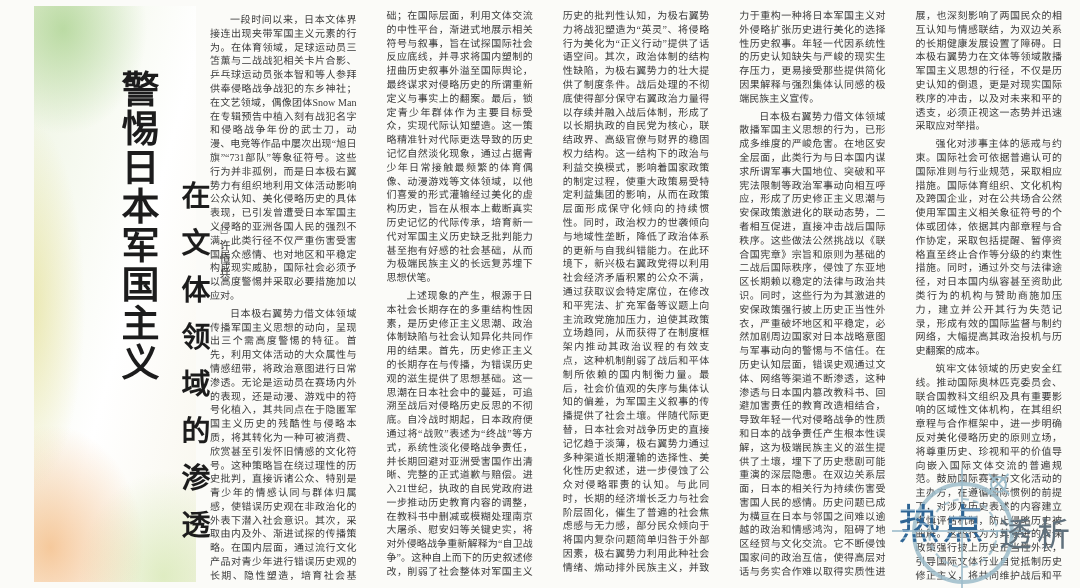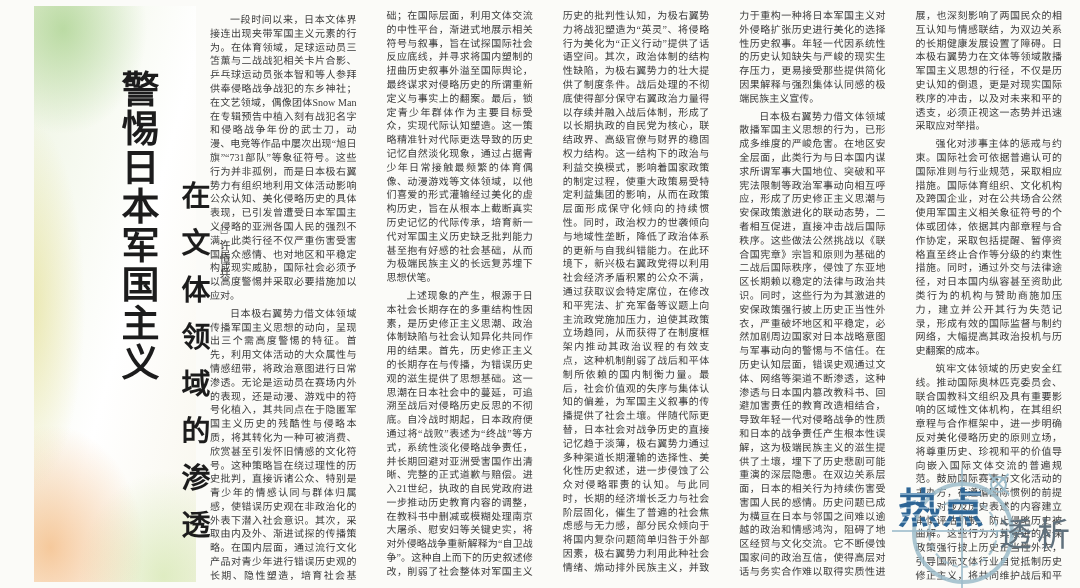--- a/index.html
+++ b/index.html
@@ -35,21 +35,21 @@
   .article p{margin:4px;text-indent:2em;}
 
   
   .logo{position:absolute;left:882px;top:468px;width:196px;height:120px;}
   .ring-outer{position:absolute;left:30px;top:14px;width:94px;height:94px;
     border:4px solid var(--logo_ring);border-radius:50%;opacity:.85;}
   .ring-inner{position:absolute;left:46px;top:30px;width:66px;height:66px;
     border:2px dashed var(--logo_ring);border-radius:50%;opacity:.8;}
   .cross-v{position:absolute;left:79px;top:0;width:2px;height:120px;background:var(--logo_ring);opacity:.8;}
   .cross-h{position:absolute;left:10px;top:62px;width:140px;height:2px;background:var(--logo_ring);opacity:.8;}
-  .logo-hot{position:absolute;left:16px;top:6px;font-size:42px;font-weight:700;
+  .logo-hot{position:absolute;left:16px;top:22px;font-size:42px;font-weight:400;
     font-family:"Liberation Sans","DejaVu Sans",sans-serif;letter-spacing:2px;
     color:var(--logo_blue);
     background:repeating-linear-gradient(180deg,#2e6594 0 5px,#7ba3c2 5px 7px);
     -webkit-background-clip:text;background-clip:text;-webkit-text-fill-color:transparent;}
   .logo-tou{position:absolute;left:101px;top:40px;font-size:33px;font-weight:400;
     color:var(--logo_gray);letter-spacing:5px;padding-left:16px;}
   .compass{position:absolute;left:108px;top:8px;width:13px;height:13px;
     border:2px solid var(--logo_ring);border-radius:50%;transform:rotate(45deg);}
   .compass::before,.compass::after{content:"";position:absolute;background:var(--logo_ring);}
   .compass::before{left:5px;top:-8px;width:2px;height:29px;}

